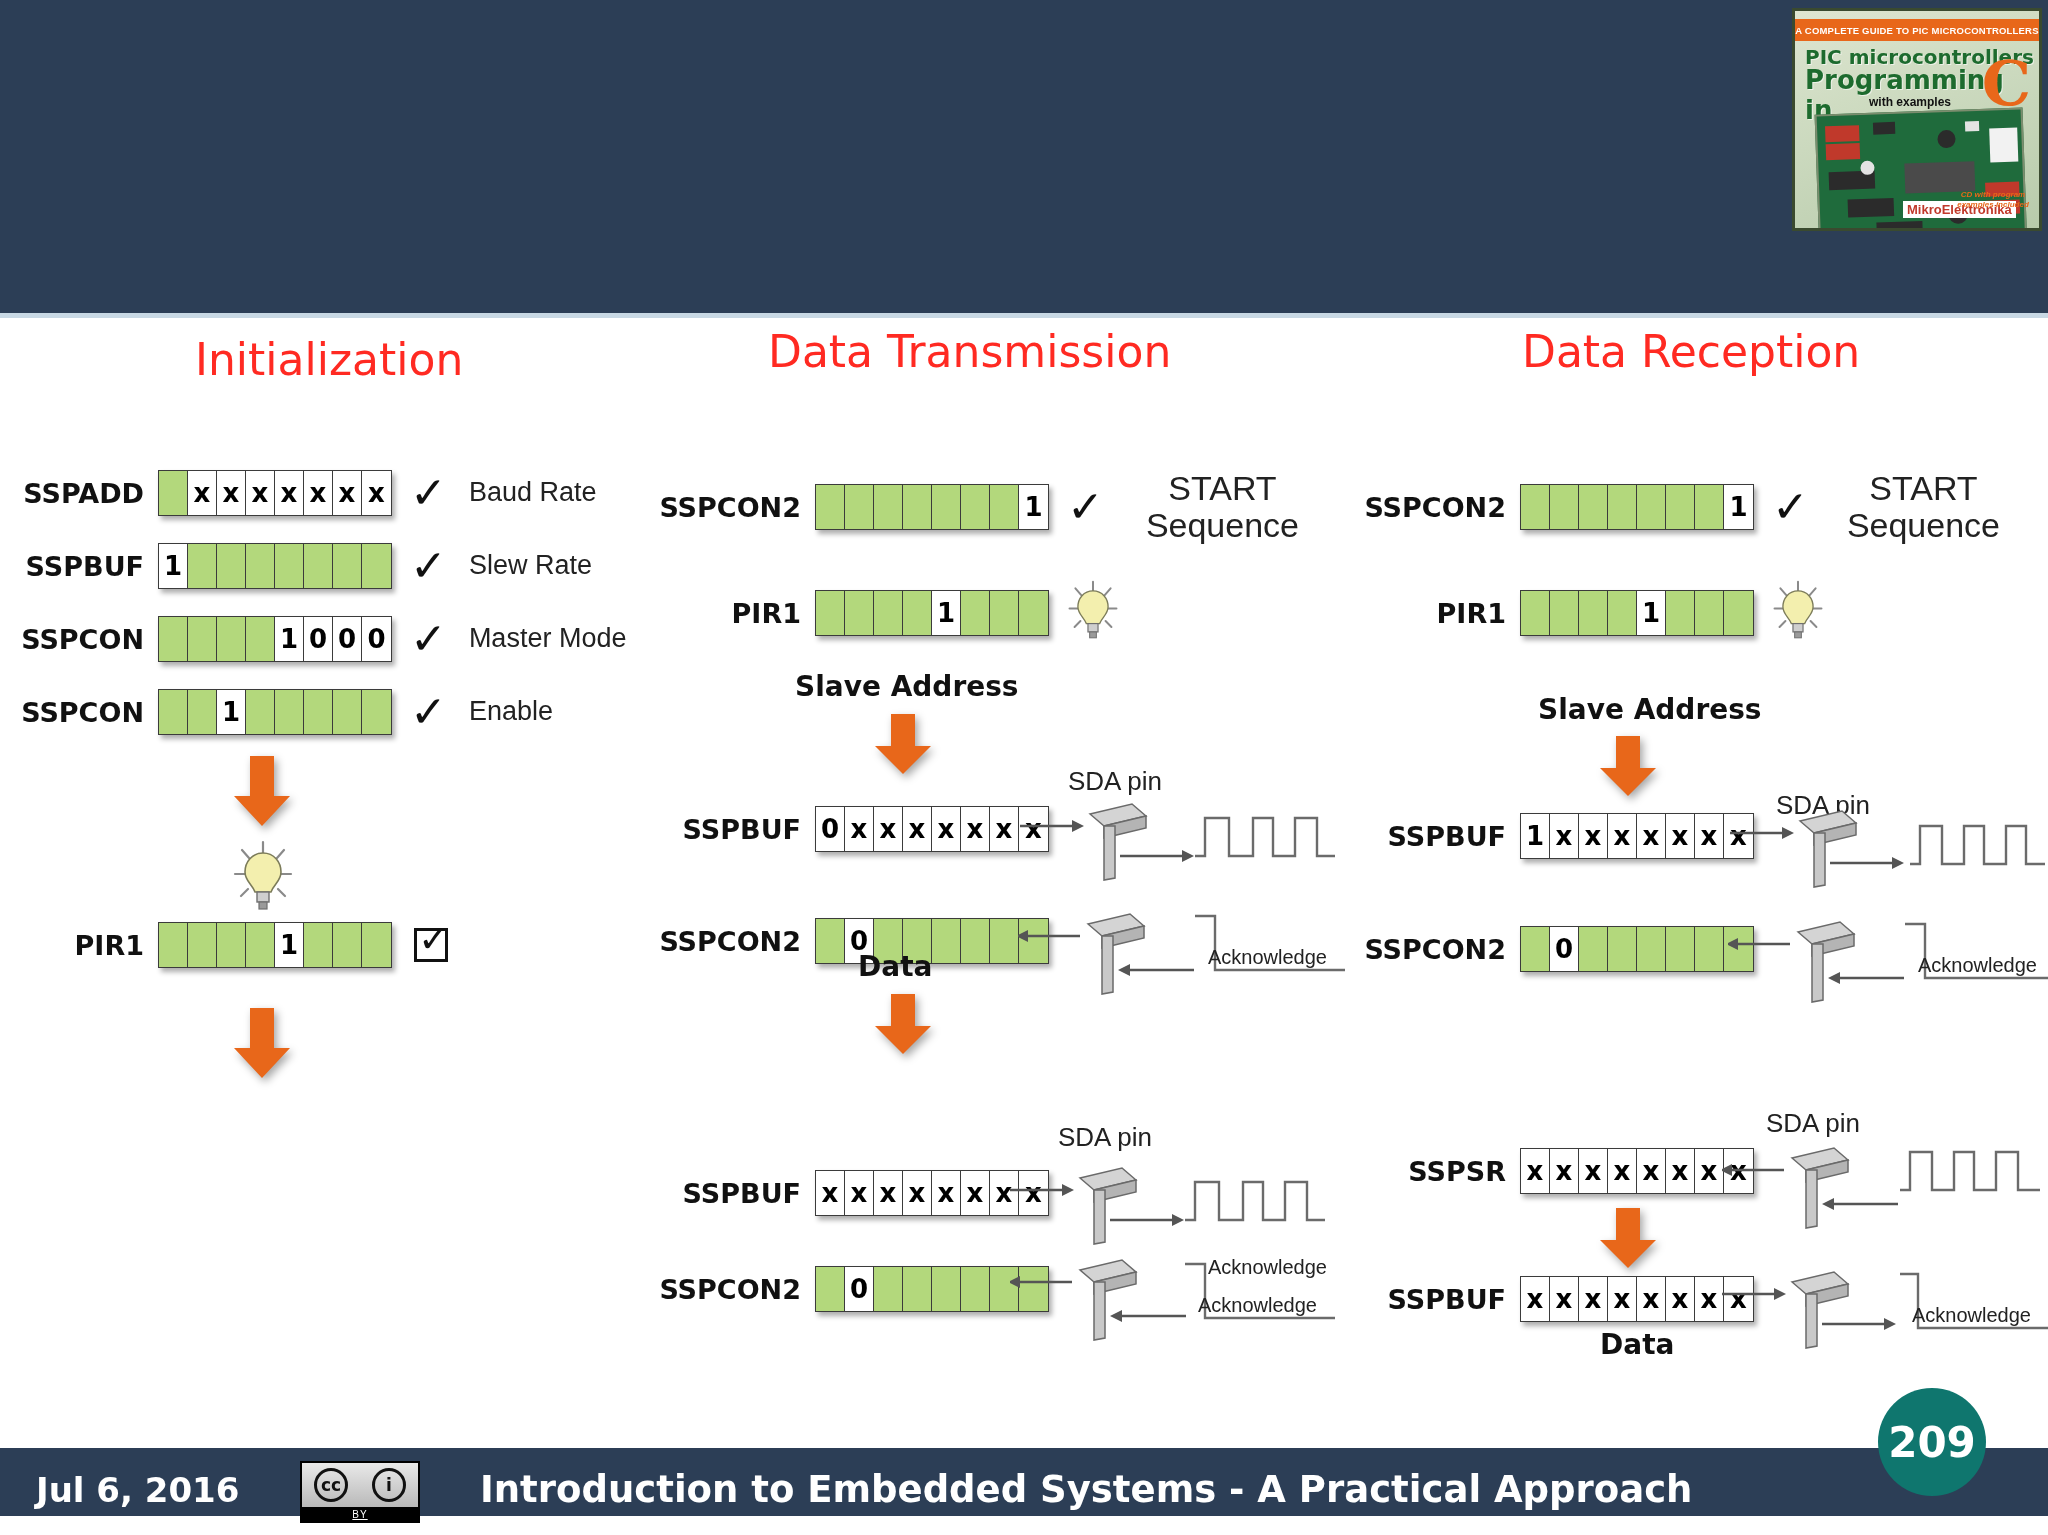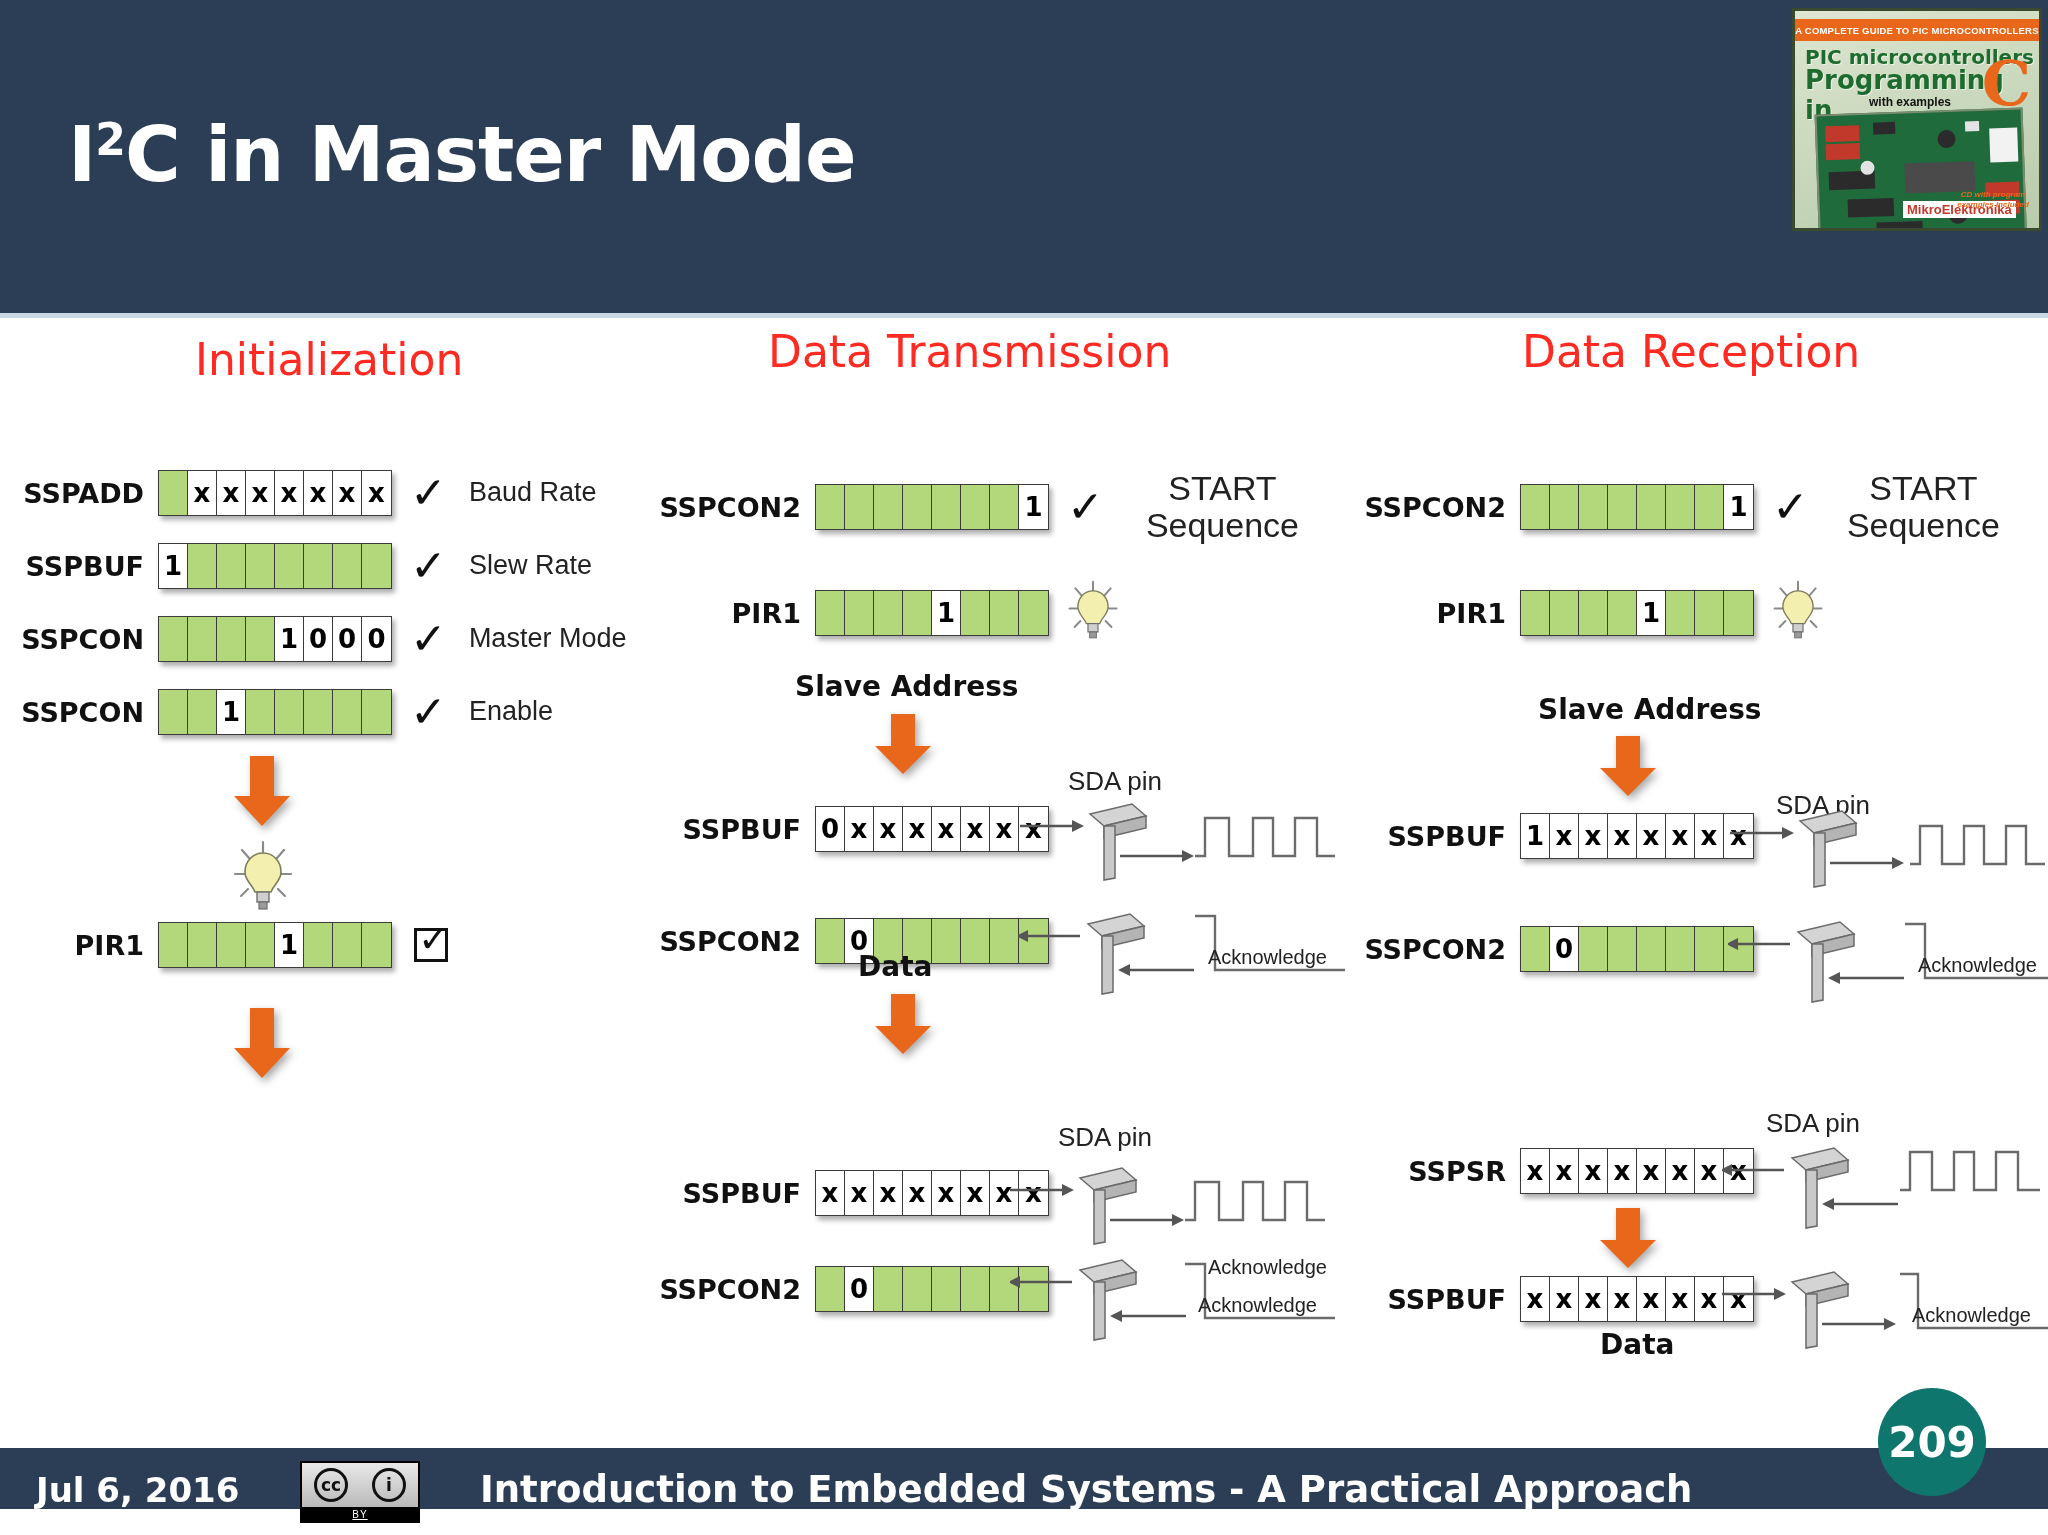--- a/index.html
+++ b/index.html
@@ -156,21 +156,21 @@
   .ack-label {
     position:absolute;
     font-family:"Liberation Sans", sans-serif;
     font-size: 20px; color:#222; white-space:nowrap;
   }
   .pin { position:absolute; }
   .wave { position:absolute; }
 
   
   #footer {
-    position:absolute; left:0; top:1448px; width:2048px; height:61px;
+    position:absolute; left:0; top:1448px; width:2048px; height:68px;
     background:#2c3e56;
   }
   #footer-date {
     position:absolute; left:36px; top:22px;
     font-family:"DejaVu Sans", sans-serif; font-weight:bold;
     font-size:34px; color:#fff; white-space:nowrap;
   }
   #cc-badge {
     position:absolute; left:300px; top:13px; width:120px; height:62px;
     background:#000; border:2px solid #000;
@@ -202,23 +202,20 @@
     background:#0f766e;
     display:flex; align-items:center; justify-content:center;
     font-family:"DejaVu Sans",sans-serif; font-weight:bold;
     font-size:42px; color:#fff;
   }
 </style>
 </head>
 <body>
 
 <div id="header">
-  <div id="slide-title">
-    <span>I</span><sup>2</sup><span>C in Master Mode</span>
-  </div>
 
   <div id="book-cover">
     <div id="book-banner">A COMPLETE GUIDE TO PIC MICROCONTROLLERS</div>
     <div id="book-t1">PIC microcontrollers</div>
     <div id="book-t2">Programming in</div>
     <div id="book-t3">with examples</div>
     <div id="book-c">C</div>
     <div id="book-board">
       <div class="red" style="left:8px;  top:10px; width:34px; height:16px;"></div>
       <div class="red" style="left:8px;  top:28px; width:34px; height:16px;"></div>

